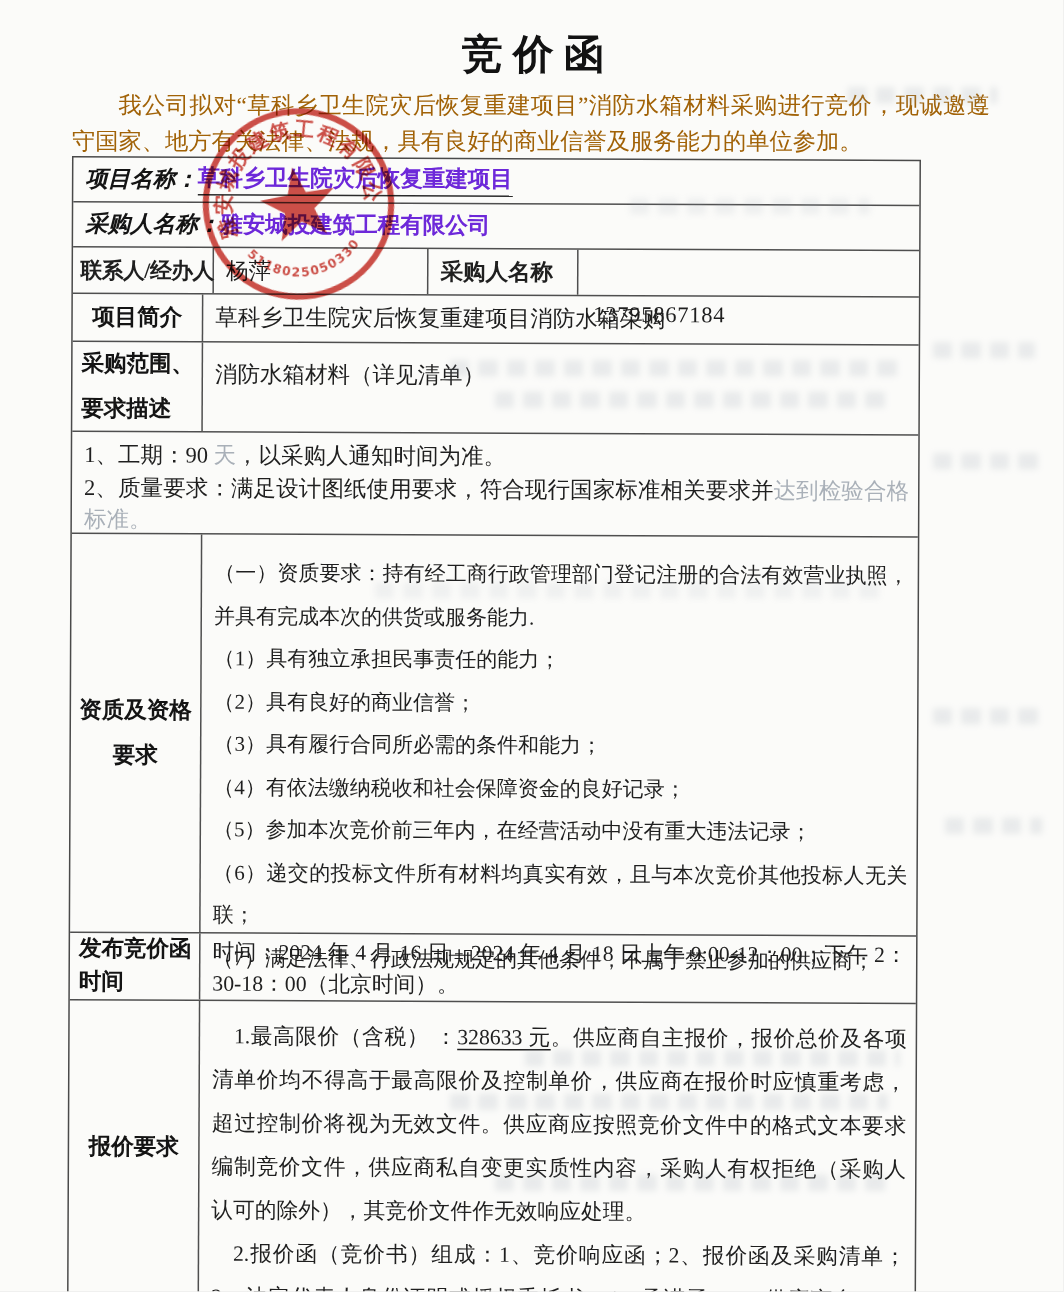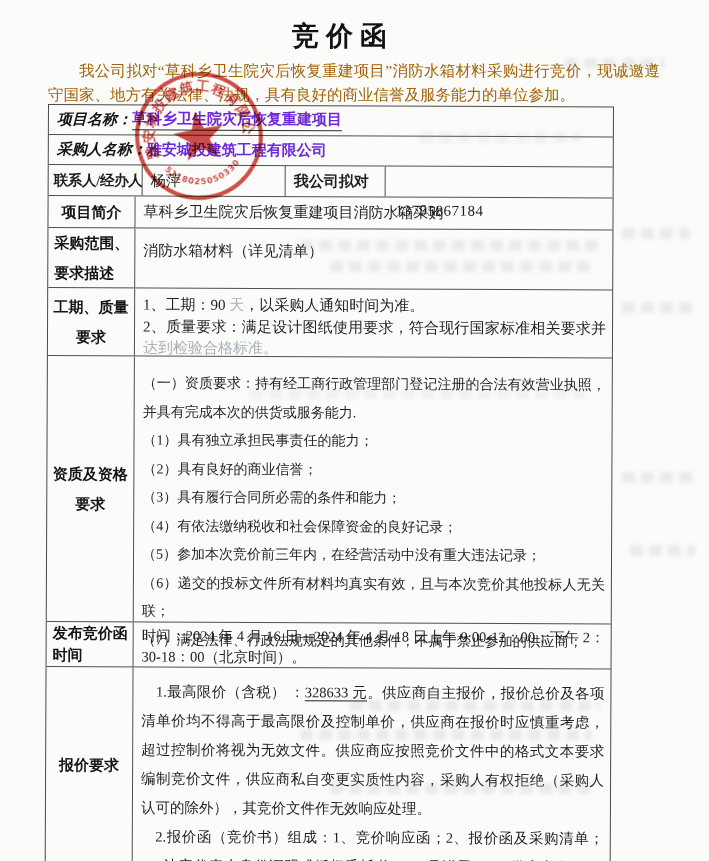--- a/index.html
+++ b/index.html
@@ -7,21 +7,21 @@
     position:relative;
     width:709px;height:861px;
     margin:0 auto;
     background:#fbfbf9;
     overflow:hidden;
     font-family:"Liberation Serif","DejaVu Serif",serif;
     color:#1f1f1f;
   }
   
   .doc-title{
-    position:absolute;left:0;top:18px;width:686px;
+    position:absolute;left:16px;top:18px;width:686px;
     text-align:center;
     font-size:27px;font-weight:bold;letter-spacing:7px;
     color:#121212;
   }
   .intro{
     position:absolute;left:48px;top:43px;width:612px;
     font-size:15.5px;line-height:24px;
     text-align:justify;text-indent:2em;
     color:#a16207;
   }
@@ -116,36 +116,35 @@
     <div class="row r-h30">
       <div class="cell cell-full">
         <span class="lbl">采购人名称：</span>
         <span class="val">雅安城投建筑工程有限公司</span>
       </div>
     </div>
 
     <div class="row r-h31">
       <div class="cell contact-label">联系人/经办人</div>
       <div class="cell contact-name">杨萍</div>
-      <div class="cell method-label">我公司拟对</div>
+      <div class="cell method-label">采购人名称</div>
       <div class="cell phone-cell">13795867184</div>
     </div>
 
     <div class="row r-h32">
       <div class="cell label-cell" style="line-height:16px;">项目简介</div>
       <div class="cell content-cell" style="display:flex;align-items:center;">草科乡卫生院灾后恢复重建项目消防水箱采购</div>
     </div>
 
     <div class="row r-scope">
       <div class="cell label-cell left" style="line-height:30px;">采购范围、要求描述</div>
       <div class="cell content-cell scope-content">消防水箱材料（详见清单）</div>
     </div>
 
     <div class="row r-quality">
-      <div class="cell label-cell">工期、质量要求</div>
       <div class="cell content-cell quality-content">
 
       <p><span>1、工期：90 </span><span class="faded">天</span><span>，以采购人通知时间为准。</span></p>
           <p><span>2、质量要求：满足设计图纸使用要求，符合现行国家标准相关要求并</span><span class="faded">达到检验合格标准。</span></p>
         </div>
     </div>
 
     <div class="row r-qualif">
       <div class="cell label-cell">资质及资格要求</div>
       <div class="cell content-cell qualif-content">

